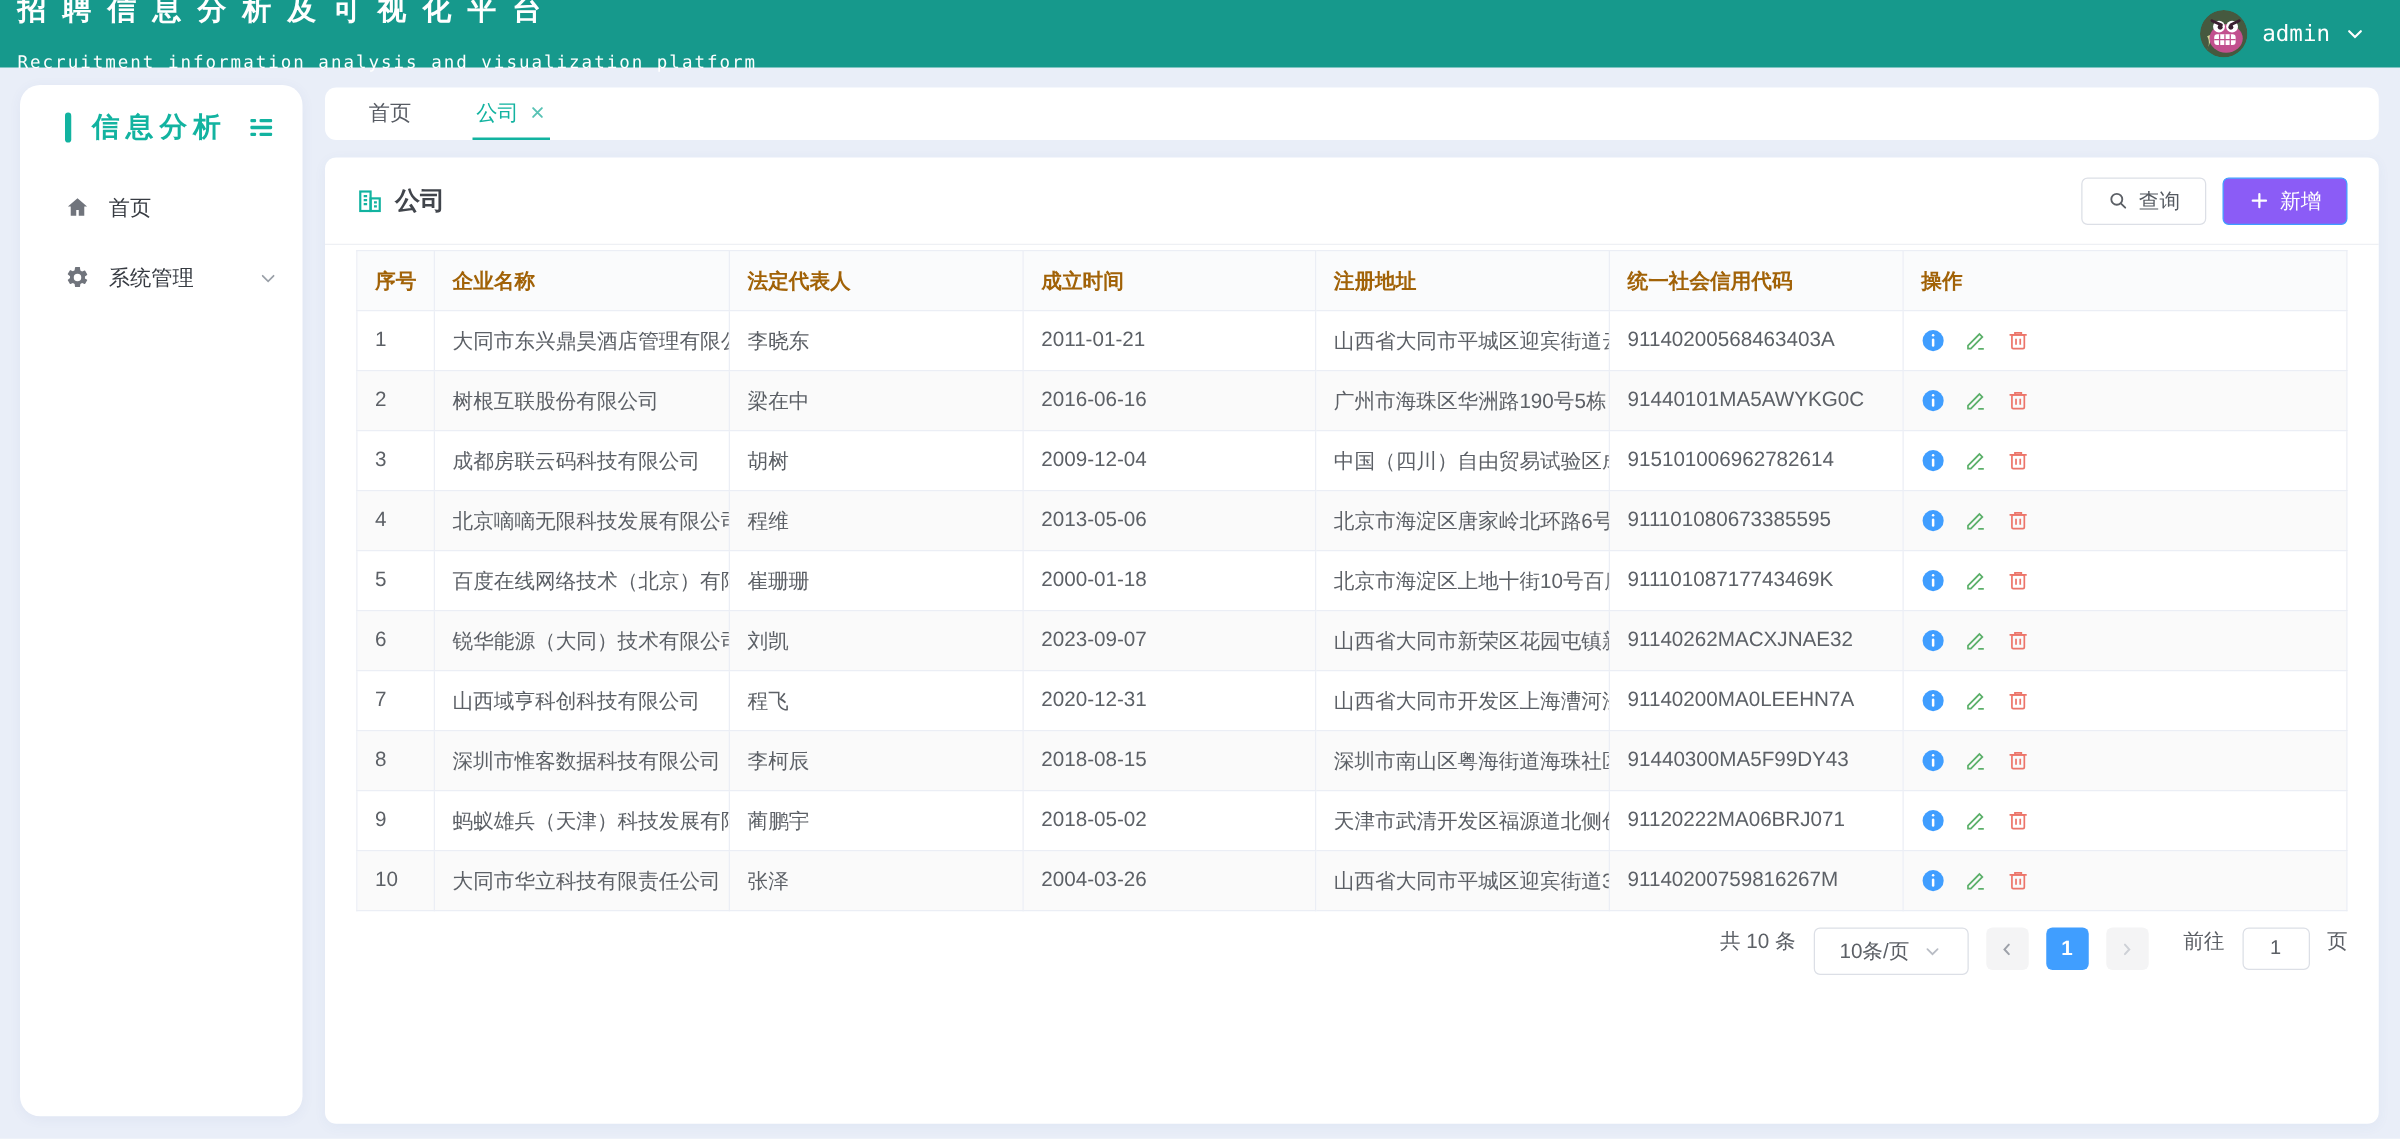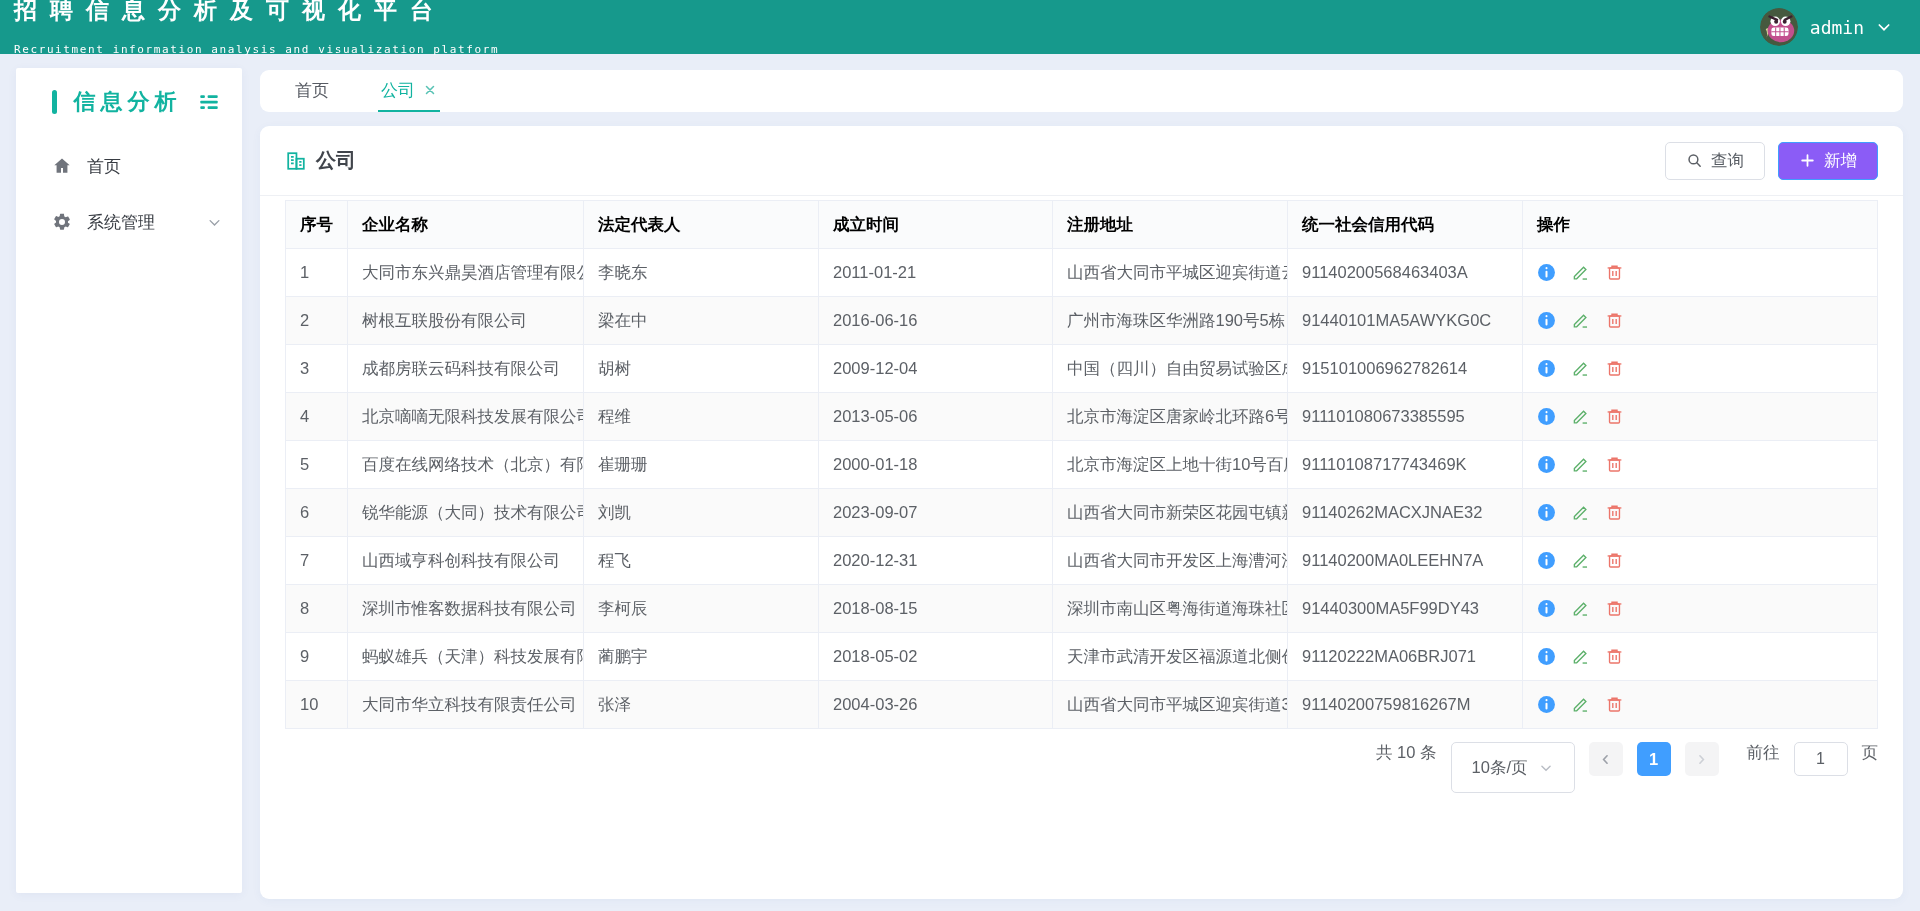--- a/index.html
+++ b/index.html
@@ -4,27 +4,27 @@
 <style>
   *{margin:0;padding:0;box-sizing:border-box}
   html,body{width:1920px;height:911px}
   body{background:#e9eef8;font-family:"Liberation Sans","DejaVu Sans",sans-serif;position:relative;overflow:hidden;color:#5c6066}
   svg{display:block}
 
   
   .app-header{position:absolute;top:0;left:0;right:0;height:54px;background:#16998c;display:flex;align-items:center;justify-content:space-between;padding:0 28px 0 14px;color:#fff}
   .ht{font-family:"DejaVu Sans Mono","Liberation Mono",monospace}
   .app-title{font-size:23px;font-weight:bold;letter-spacing:13px;line-height:1.1}
-  .app-subtitle{font-size:11px;letter-spacing:1.6px;margin-top:20px}
+  .app-subtitle{font-size:14px;letter-spacing:1.6px;margin-top:20px}
   .user{display:flex;align-items:center;gap:12px;cursor:pointer}
   .avatar{width:38px;height:38px;border-radius:50%;overflow:hidden;flex:0 0 auto}
   .username{font-size:18px;font-weight:normal}
 
   
-  .sidebar{position:absolute;left:16px;top:68px;width:226px;height:825px;background:#fff;border-radius:2px;box-shadow:0 2px 10px rgba(60,90,150,.06)}
+  .sidebar{position:absolute;left:16px;top:68px;width:226px;height:825px;background:#fff;border-radius:16px;box-shadow:0 2px 10px rgba(60,90,150,.06)}
   .logo-row{display:flex;align-items:center;height:62px;padding:6px 22px 0 36px}
   .logo-bar{width:5px;height:24px;border-radius:3px;background:#12b3a0}
   .logo-text{flex:1;text-align:center;color:#12b3a0;font-size:22px;font-weight:bold;letter-spacing:5px}
   .fold{color:#12b3a0;cursor:pointer}
   .menu{padding-top:8px}
   .menu-item{height:56px;display:flex;align-items:center;gap:15px;padding:0 20px 0 36px;font-size:17px;color:#373b42;cursor:pointer}
   .menu-item .mi{color:#70747c;flex:0 0 auto}
   .menu-item .chev{margin-left:auto;color:#9aa0a8}
 
   
@@ -37,29 +37,29 @@
   .main-card{position:absolute;left:260px;top:126px;width:1643px;height:773px;background:#fff;border-radius:9px;box-shadow:0 2px 10px rgba(60,90,150,.05)}
   .card-head{height:70px;display:flex;align-items:center;justify-content:space-between;padding:0 25px;border-bottom:1px solid #eef0f4}
   .card-title{display:flex;align-items:center;gap:9px;font-size:20px;font-weight:bold;color:#41454c}
   .btns{display:flex;gap:13px}
   .btn{height:38px;border-radius:5px;display:flex;align-items:center;gap:8px;font-size:16.5px;padding:0 20px;border:1px solid #dcdfe6;background:#fff;color:#555a61;cursor:pointer;font-family:inherit}
   .btn.primary{background:#8b5cf6;border-color:#409eff;color:#fff}
 
   .card-body{padding:4px 25px 0}
   table{width:100%;border-collapse:collapse;table-layout:fixed;font-size:16.5px}
   th,td{height:48px;padding:0 14px;border:1px solid #ebeef5;text-align:left;white-space:nowrap;overflow:hidden;vertical-align:middle}
-  th{background:#fafbfc;color:#000000;font-weight:600}
+  th{background:#fafbfc;color:#a16207;font-weight:600}
   td{color:#5c6066}
   tr.striped td{background:#fafafa}
   .ops{display:flex;align-items:center;gap:15px}
   .op{cursor:pointer}
 
   
   .pager{display:flex;justify-content:flex-end;gap:14px;margin-top:13px;font-size:16.5px;color:#5c6066}
-  .psel{width:124px;height:51px;border:1px solid #dcdfe6;border-radius:5px;display:flex;align-items:center;justify-content:center;gap:12px;cursor:pointer;background:#fff}
+  .psel{width:124px;height:38px;border:1px solid #dcdfe6;border-radius:5px;display:flex;align-items:center;justify-content:center;gap:12px;cursor:pointer;background:#fff}
   .psel .chev{color:#b8bcc4}
   .pbtn{width:34px;height:34px;border-radius:5px;background:#f4f4f5;display:flex;align-items:center;justify-content:center;cursor:pointer}
   .page-num{width:34px;height:34px;border-radius:5px;background:#409eff;color:#fff;display:flex;align-items:center;justify-content:center;font-weight:bold;cursor:pointer}
   .goto-label{margin-left:14px}
   .goto-input{width:54px;height:34px;border:1px solid #dcdfe6;border-radius:5px;text-align:center;font-size:16px;color:#5c6066;font-family:inherit;outline:none}
 </style>
 </head>
 <body>
 
 <div class="app-header">

